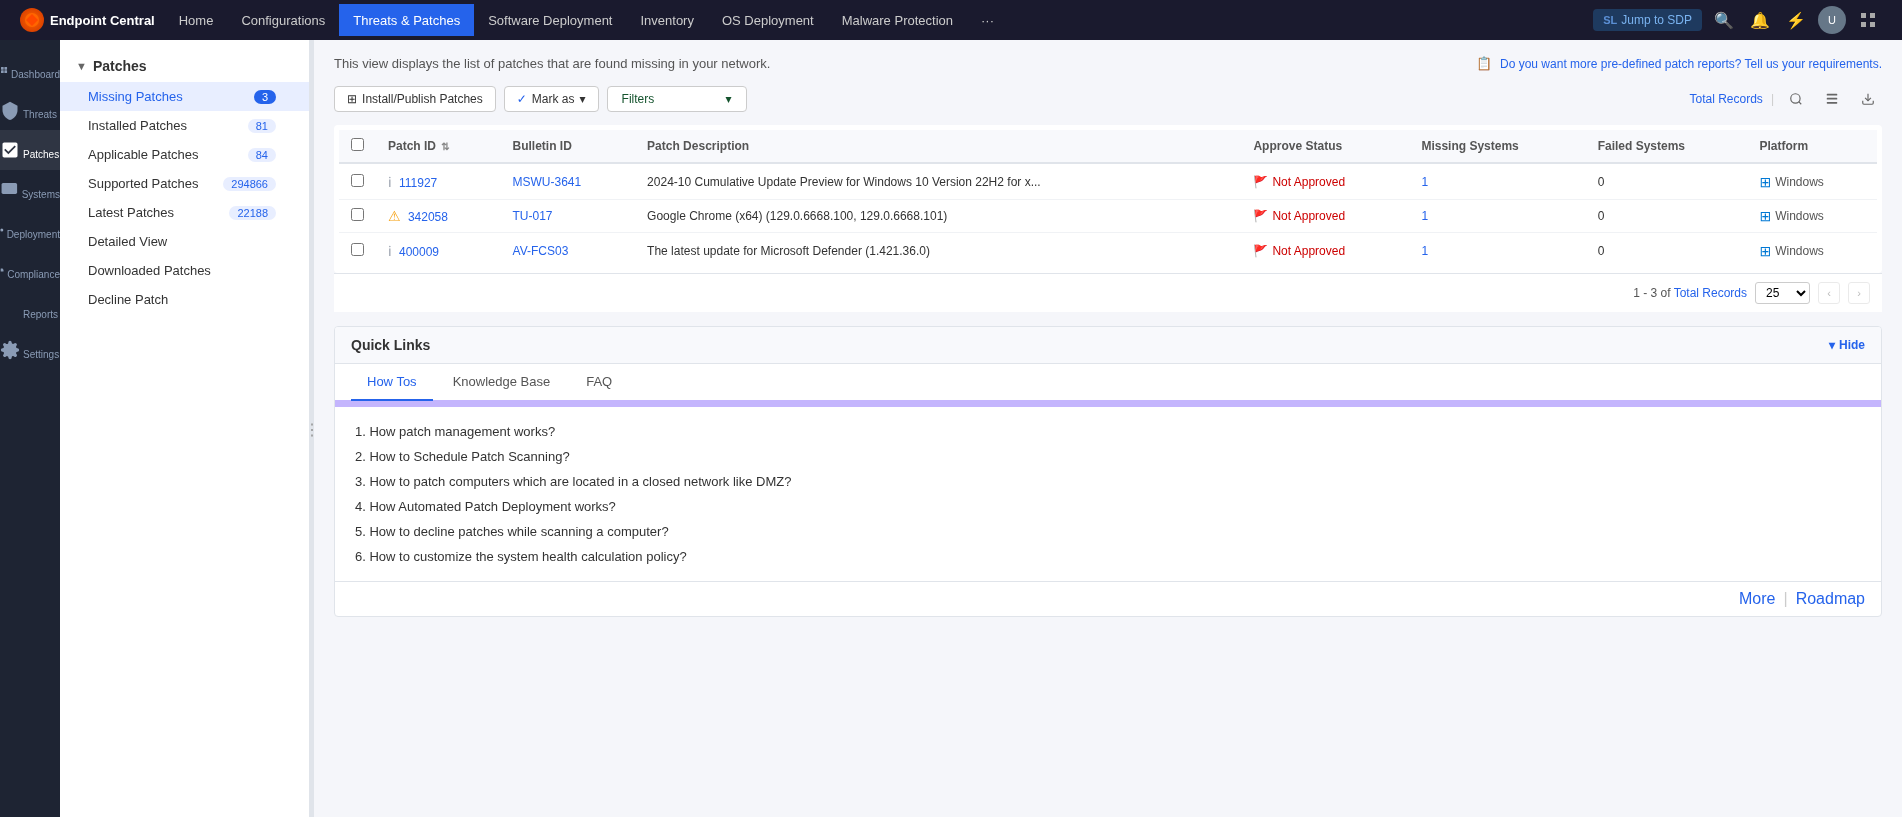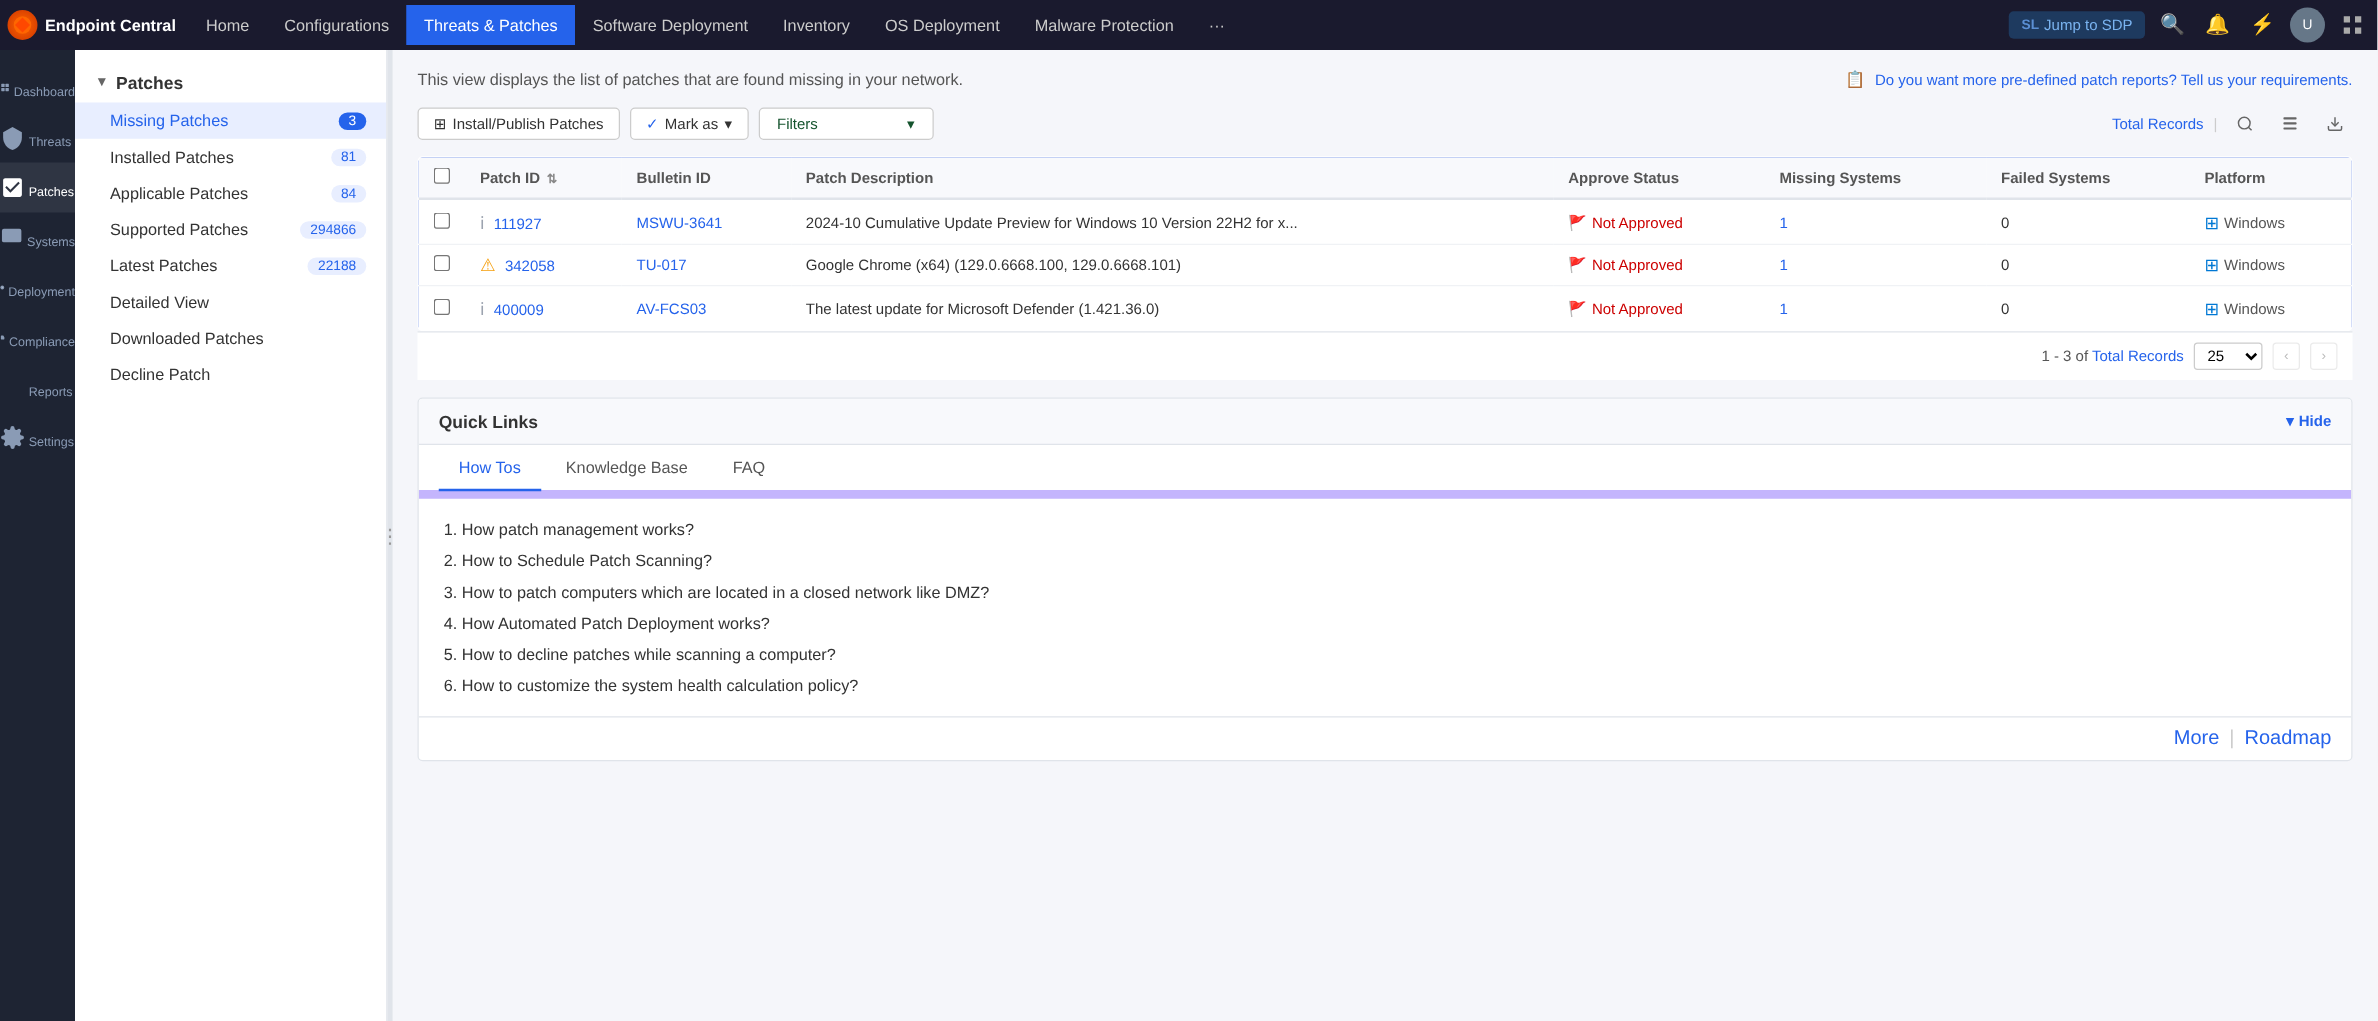--- a/index.html
+++ b/index.html
@@ -5,21 +5,21 @@
     * { box-sizing: border-box; margin: 0; padding: 0; }
     body { font-family: -apple-system, BlinkMacSystemFont, 'Segoe UI', sans-serif; font-size: 13px; background: #f0f2f5; color: #333; height: 817px; overflow: hidden; }
 
     
     .top-nav {
       background: #1a1a2e;
       color: #ccc;
       height: 40px;
       display: flex;
       align-items: center;
-      padding: 0 6px;
+      padding: 0 20px;
       gap: 0;
     }
     .top-nav .logo {
       display: flex;
       align-items: center;
       gap: 6px;
       margin-right: 10px;
     }
     .top-nav .logo-icon {
       width: 24px; height: 24px;
@@ -123,21 +123,21 @@
       font-weight: 600;
       font-size: 14px;
       cursor: pointer;
       color: #333;
     }
     .sub-sidebar-header .chevron { color: #666; font-size: 11px; }
     .sidebar-menu-item {
       display: flex;
       align-items: center;
       justify-content: space-between;
-      padding: 7px 16px 7px 28px;
+      padding: 7px 33px 7px 28px;
       cursor: pointer;
       color: #333;
       font-size: 13px;
     }
     .sidebar-menu-item.active { background: #e8eeff; color: #2563eb; font-weight: 500; }
     .sidebar-badge {
       background: #e8eeff;
       color: #2563eb;
       border-radius: 10px;
       padding: 1px 8px;
@@ -220,21 +220,21 @@
       color: #666;
       cursor: pointer;
       border-radius: 3px;
     }
 
     
     .patch-table {
       width: 100%;
       border-collapse: collapse;
       background: white;
-      border: 1px solid #1d4ed8;
+      border: 5px solid #1d4ed8;
       border-radius: 4px;
       overflow: hidden;
     }
     .patch-table th {
       background: #f8f9fc;
       border-bottom: 2px solid #e0e4ea;
       padding: 8px 12px;
       text-align: left;
       font-size: 12px;
       font-weight: 600;

